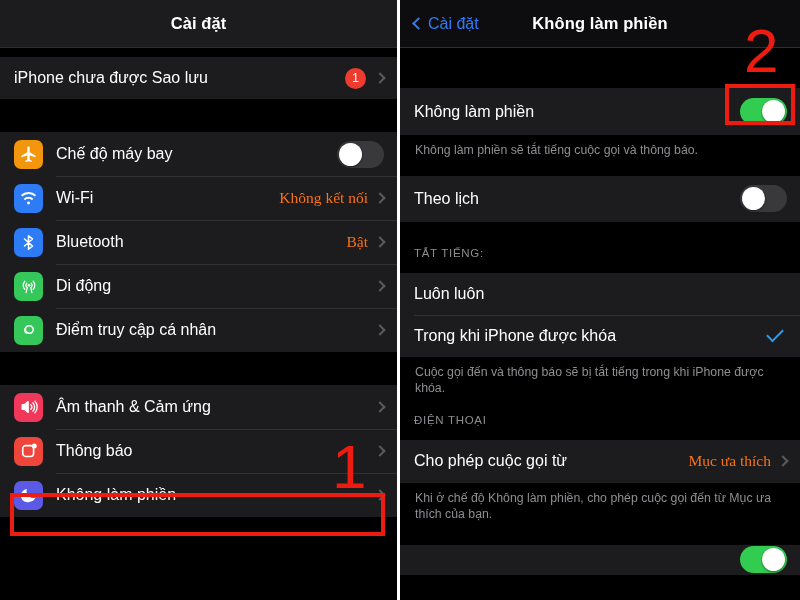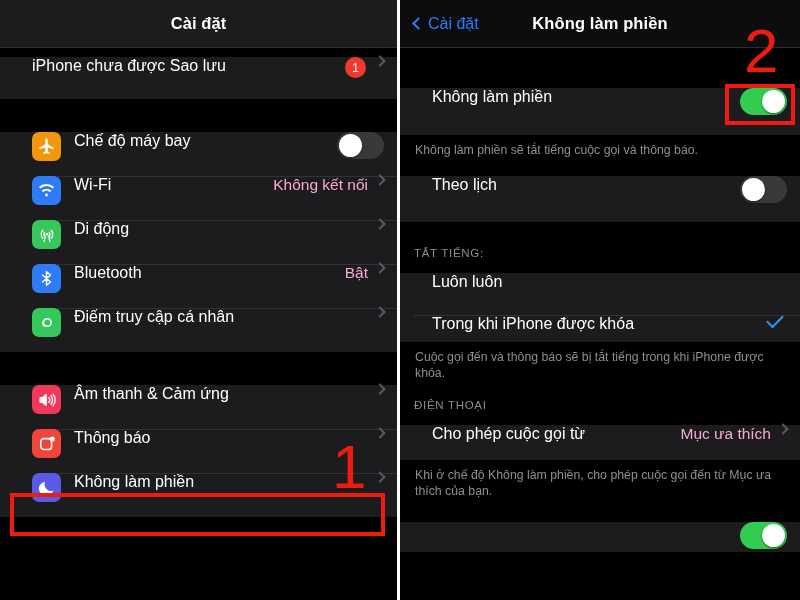--- a/index.html
+++ b/index.html
@@ -56,44 +56,45 @@
     border-bottom: 2.4px solid #2d7cf6;
     transform: rotate(45deg);
     margin-bottom: 1px;
   }
 
   
   .gap { background: #000; }
   .group { background: #1c1c1e; }
   .row {
     position: relative;
-    display: flex; 
+    display: flex; align-items: center;
     height: 44px;
-    padding-left: 32px; padding-right: 13px;
+    padding-left: 14px; padding-right: 13px;
     background: #1c1c1e;
     color: #fff;
   }
   .row + .row::before {
     content: "";
     position: absolute; left: 14px; right: 0; top: 0;
     height: 1px; background: #323234;
   }
   .row.with-icon + .row.with-icon::before { left: 56px; }
   .row-label {
     font-size: 16px;
     color: #ffffff;
     flex: 0 0 auto;
     white-space: nowrap;
   }
   .spacer { flex: 1 1 auto; }
   .row-value {
     font-size: 15.5px;
-    color: #f9a8d4;
+    color: #f97316;
     margin-right: 8px;
     white-space: nowrap;
+    font-family: Liberation Serif, serif;
   }
   .chev {
     display: inline-block;
     width: 8px; height: 8px;
     border-top: 2px solid #5a5a5e;
     border-right: 2px solid #5a5a5e;
     transform: rotate(45deg);
     flex: 0 0 auto;
   }
   .check {
@@ -221,40 +222,40 @@
               <path d="M12 6.3c3 0 5.8 1.2 7.9 3.2l1.7-1.8A13.4 13.4 0 0012 3.8 13.4 13.4 0 002.4 7.7l1.7 1.8A11.2 11.2 0 0112 6.3z"></path>
             </svg>
         </span>
         <span class="row-label">Wi-Fi</span>
         <span class="spacer"></span>
         <span class="row-value">Không kết nối</span>
         <span class="chev"></span>
       </div>
 
       <div class="row with-icon">
+        <span class="app-icon" style="background:#2d7cf6">
+          <svg width="19" height="19" viewBox="0 0 24 24" fill="none" stroke="#fff" stroke-width="1.9" stroke-linejoin="round" stroke-linecap="round">
+              <path d="M7 7.5l10 9-5 4V3.5l5 4-10 9"></path>
+            </svg>
+        </span>
+        <span class="row-label">Bluetooth</span>
+        <span class="spacer"></span>
+        <span class="row-value">Bật</span>
+        <span class="chev"></span>
+      </div>
+
+      <div class="row with-icon">
         <span class="app-icon" style="background:#35c759">
           <svg width="20" height="20" viewBox="0 0 24 24" fill="none" stroke="#fff" stroke-width="1.5" stroke-linecap="round">
               <path d="M12 9.5a1.6 1.6 0 100 3.2 1.6 1.6 0 000-3.2z" fill="#fff" stroke="none"></path>
               <path d="M10 13.5L8.5 20M14 13.5L15.5 20M9.4 8.6a3.6 3.6 0 000 5M14.6 8.6a3.6 3.6 0 010 5M7 6.3a6.9 6.9 0 000 9.6M17 6.3a6.9 6.9 0 010 9.6"></path>
             </svg>
         </span>
         <span class="row-label">Di động</span>
         <span class="spacer"></span>
-        <span class="chev"></span>
-      </div>
-
-      <div class="row with-icon">
-        <span class="app-icon" style="background:#2d7cf6">
-          <svg width="19" height="19" viewBox="0 0 24 24" fill="none" stroke="#fff" stroke-width="1.9" stroke-linejoin="round" stroke-linecap="round">
-              <path d="M7 7.5l10 9-5 4V3.5l5 4-10 9"></path>
-            </svg>
-        </span>
-        <span class="row-label">Bluetooth</span>
-        <span class="spacer"></span>
-        <span class="row-value">Bật</span>
         <span class="chev"></span>
       </div>
 
       <div class="row with-icon">
         <span class="app-icon" style="background:#35c759">
           <svg width="20" height="20" viewBox="0 0 24 24" fill="none" stroke="#fff" stroke-width="1.8" stroke-linecap="round">
               <path d="M15.5 8.2a4.6 4.6 0 00-6.6 0c-1.9 1.9-1.6 4.9.4 6.6 2 1.7 5 1.5 6.7-.5 1.7-2 1.4-4.9-.5-6.1z"></path>
               <path d="M8.6 15.6c-1.9-1.6-2-4.6-.3-6.5"></path>
             </svg>
         </span>
@@ -349,34 +350,34 @@
     </div>
 
     <div class="gap" style="height:29px"></div>
     <div class="sec-head" style="height:22px">TẮT TIẾNG:</div>
 
     <div class="group">
       <div class="row" style="height:42px">
         <span class="row-label">Luôn luôn</span>
         <span class="spacer"></span>
       </div>
-      <div class="row" style="height:27px">
+      <div class="row" style="height:42px">
         <span class="row-label">Trong khi iPhone được khóa</span>
         <span class="spacer"></span>
         <span class="check"></span>
       </div>
     </div>
 
     <div class="footnote">Cuộc gọi đến và thông báo sẽ bị tắt tiếng trong khi iPhone được khóa.</div>
 
     <div class="gap" style="height:15px"></div>
     <div class="sec-head" style="height:20px">ĐIỆN THOẠI</div>
 
     <div class="group">
-      <div class="row" style="height:35px">
+      <div class="row" style="height:43px">
         <span class="row-label">Cho phép cuộc gọi từ</span>
         <span class="spacer"></span>
         <span class="row-value">Mục ưa thích</span>
         <span class="chev"></span>
       </div>
     </div>
 
     <div class="footnote">Khi ở chế độ Không làm phiền, cho phép cuộc gọi đến từ Mục ưa thích của bạn.</div>
 
     <div class="gap" style="height:14px"></div>

